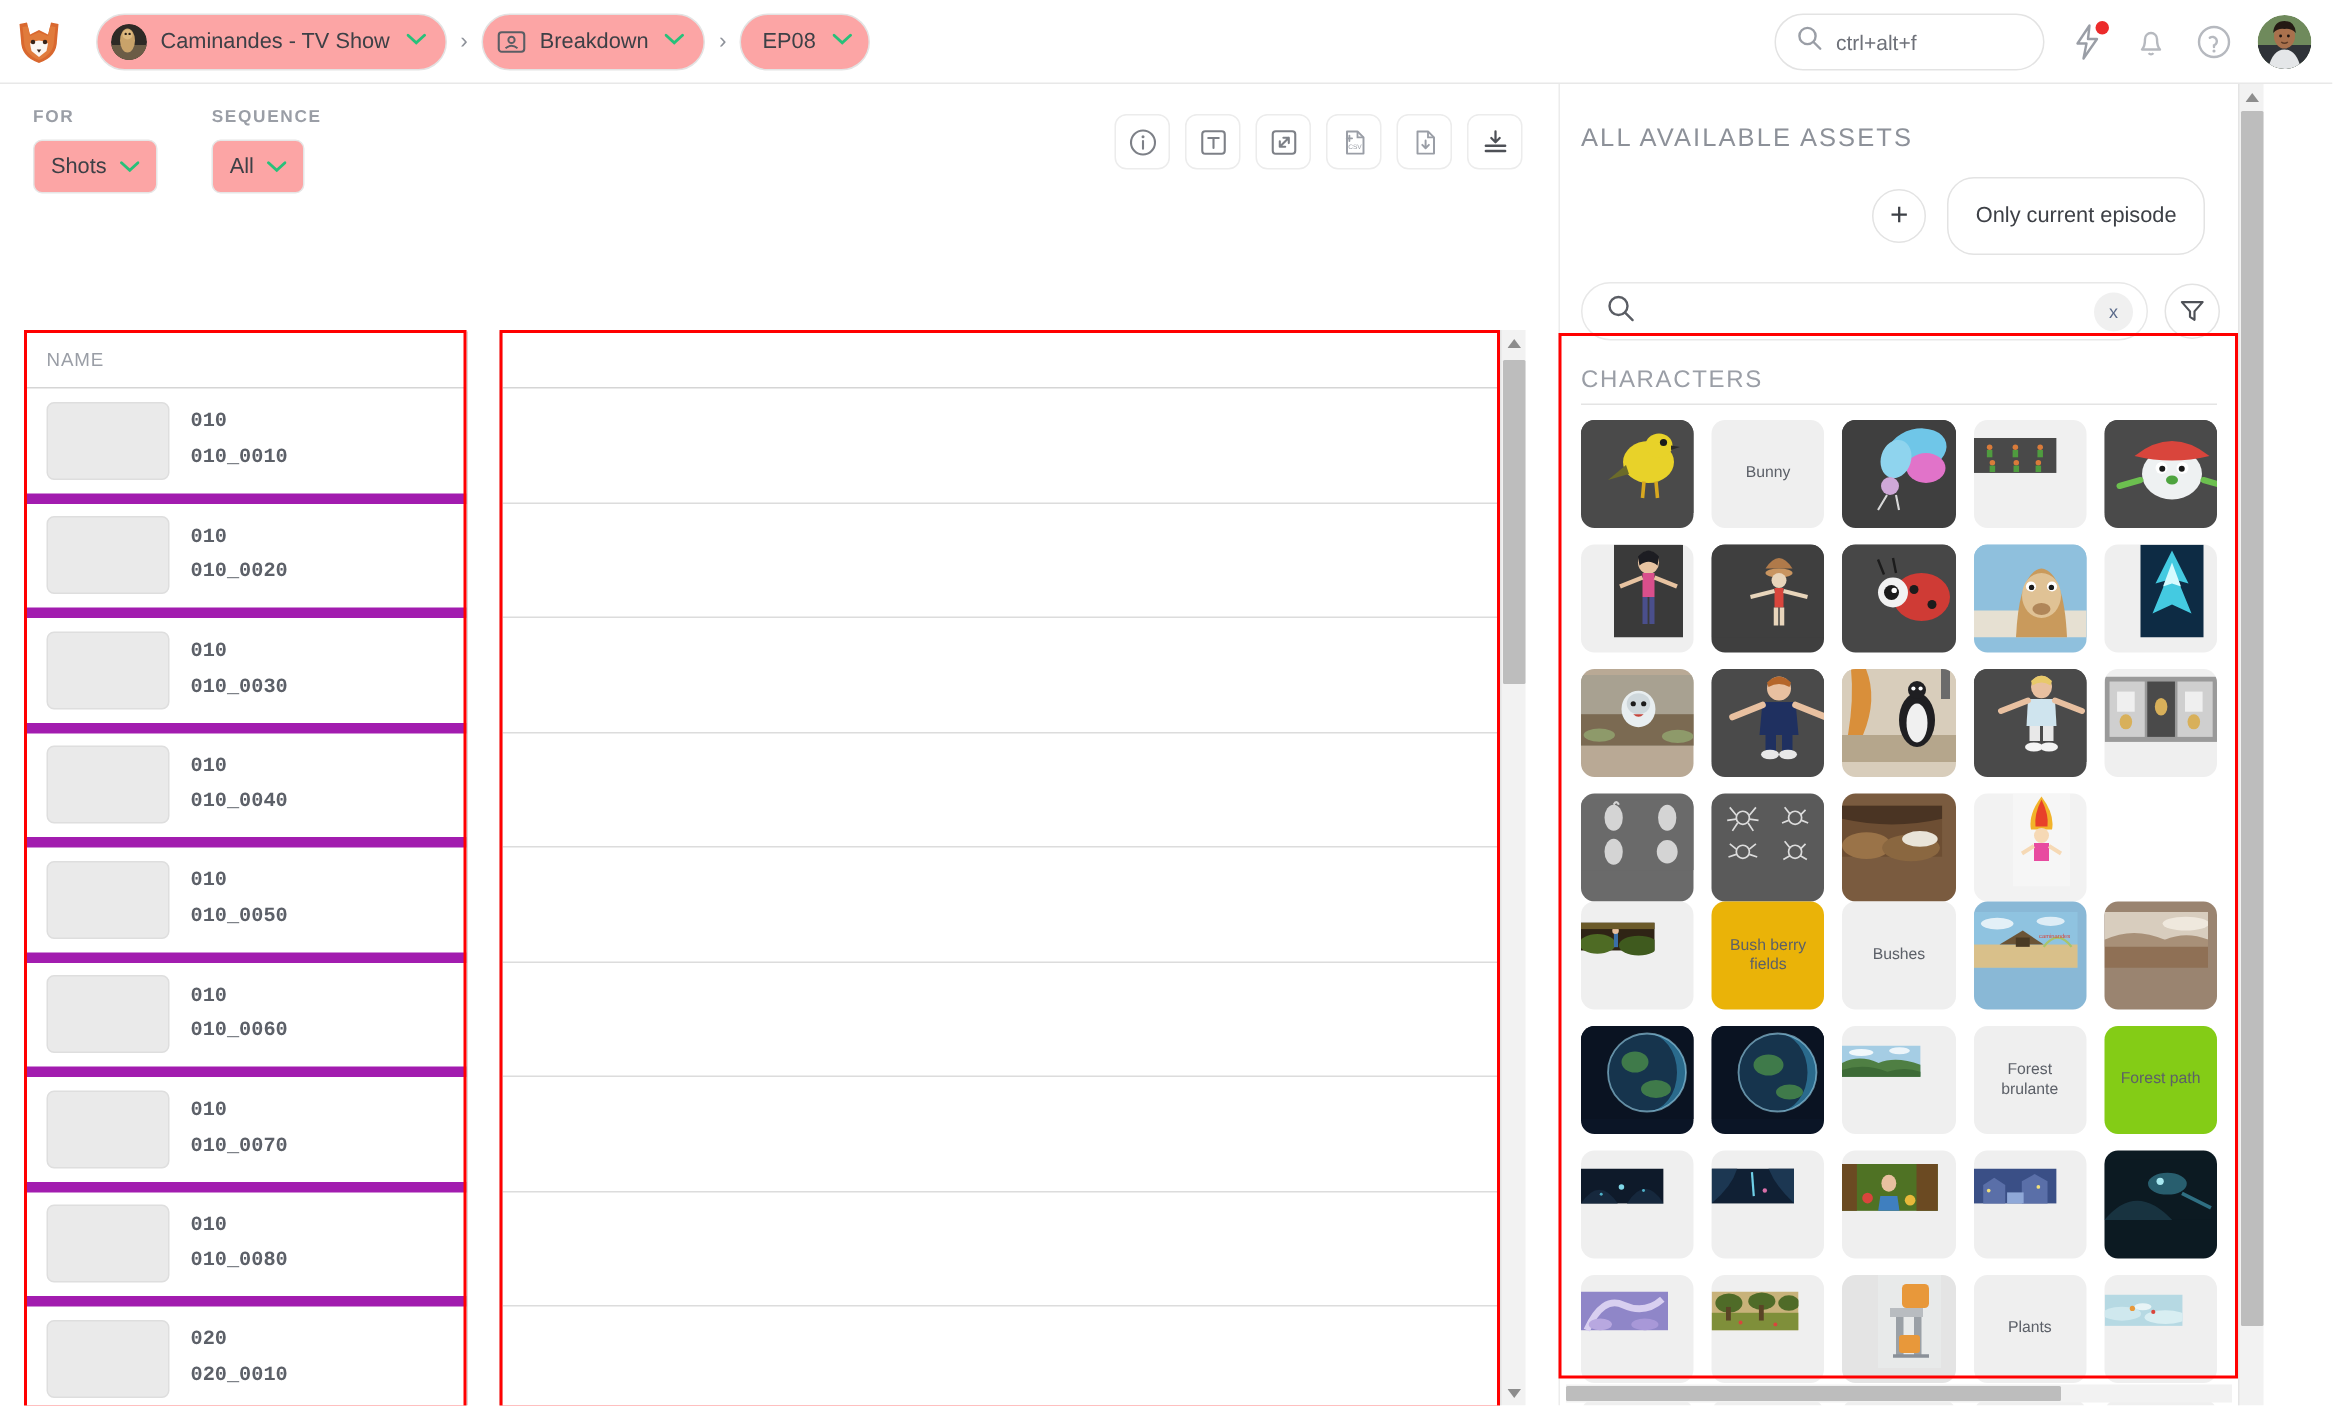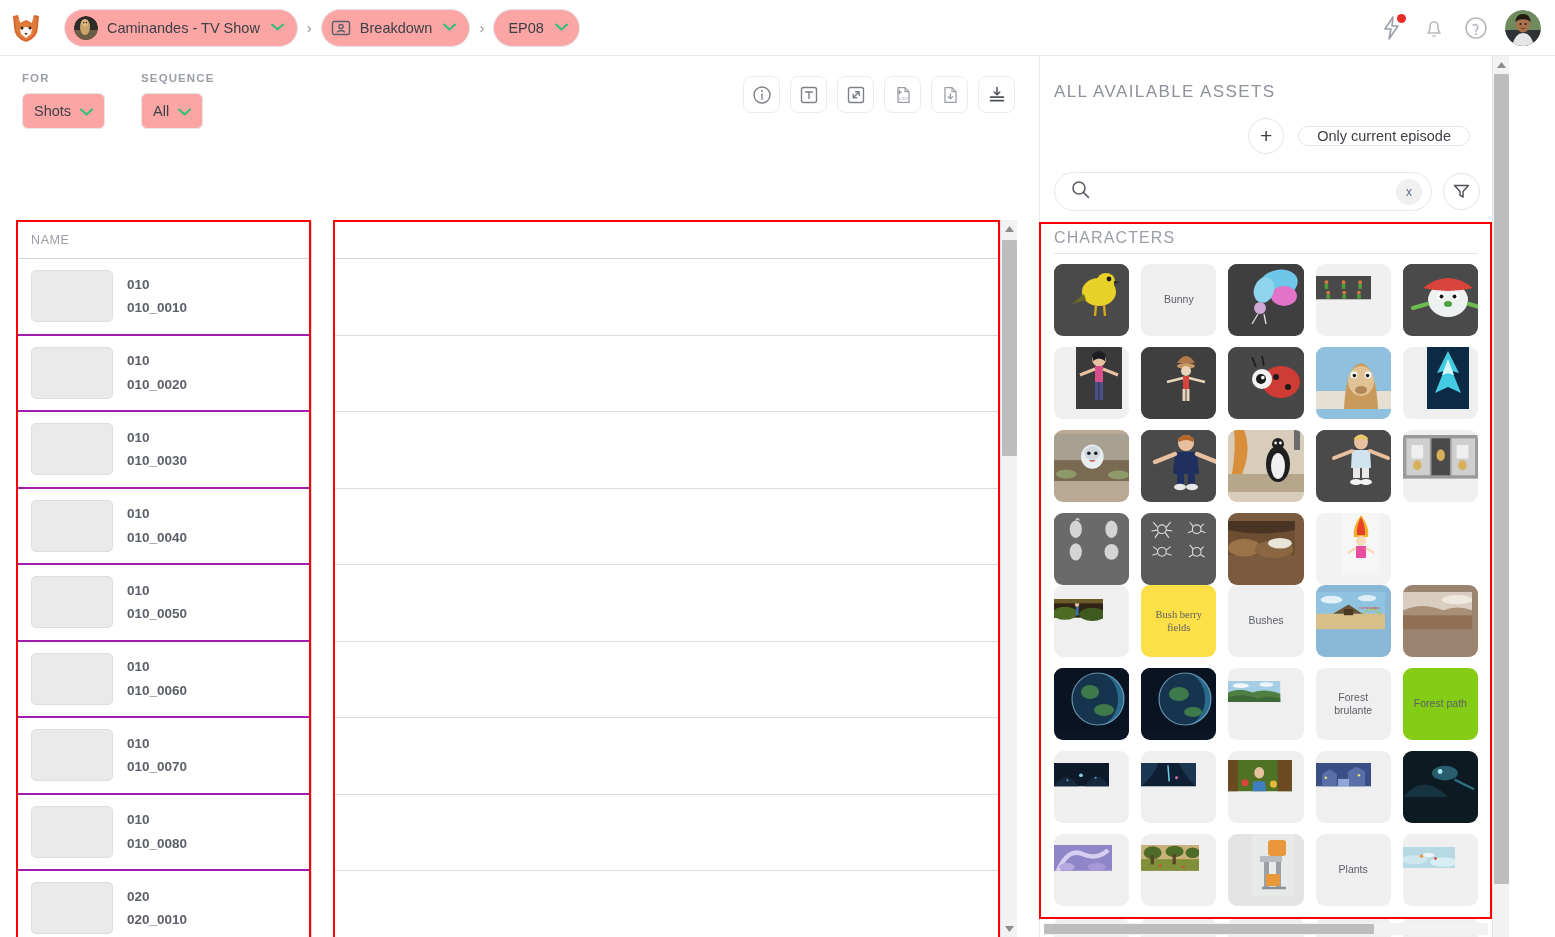--- a/index.html
+++ b/index.html
@@ -69,21 +69,22 @@
   .namecol{
     position:absolute; left:17px; top:73px; width:295px; bottom:0;
     border-left:1px solid #d8d8d8; border-right:1px solid #d8d8d8; overflow:hidden; background:#fff;
   }
   .namehead{
     height:38px; display:flex; align-items:center; padding-left:13px;
     font-size:12.5px; letter-spacing:.6px; color:#9a9ea6; border-bottom:1px solid #d5d5d5;
   }
   .namerow{
     height:76.5px; display:flex; align-items:center; gap:14px; padding-left:13px;
-    border-bottom:2px solid #a21caf;
+    border-bottom:7px solid #a21caf;
+    font-family:Liberation Mono, monospace;
   }
   .thumb{ width:82px;height:52px;background:#eaeaea;border:1px solid #dedede;border-radius:5px;flex:0 0 auto;}
   .rowtext{ font-size:13.5px; font-weight:bold; color:#5c6068; line-height:1.75;}
   .spacercol{ position:absolute; left:312px; top:73px; width:22px; bottom:0; border-right:1px solid #d8d8d8;}
   .gridcol{
     position:absolute; left:334px; top:73px; right:40px; bottom:0;
     border-left:1px solid #d8d8d8; overflow:hidden; background:#fff;
   }
   .gridhead{ height:38px; border-bottom:1px solid #d5d5d5;}
   .gridrow{ height:76.5px; border-bottom:1px solid #dcdcdc;}
@@ -94,21 +95,21 @@
   .vthumb{ position:absolute; left:1px; width:15px; background:#bdbdbd; border-radius:1px;}
   .hscroll{ position:absolute; height:12px; background:#f2f2f2;}
   .hthumb{ position:absolute; top:1px; height:10px; background:#bdbdbd; border-radius:1px;}
 
   
   .rp-inner{ position:absolute; left:0; top:0; right:17px; bottom:0; overflow:hidden; }
   .rp-title{ font-size:17px; letter-spacing:1.4px; color:#8d9199; padding:26px 0 0 14px;}
   .rp-actions{ display:flex; justify-content:flex-end; align-items:center; gap:14px; padding:16px 22px 0 0;}
   .plusbtn{ width:36px;height:36px;border:1px solid #e3e3e3;border-radius:50%;background:#fff;
             display:flex;align-items:center;justify-content:center;font-size:21px;color:#3d4046;cursor:pointer;}
-  .pillbtn{ height:20px;border:1px solid #e3e3e3;border-radius:18px;background:#fff;padding:0 18px;
+  .pillbtn{ height:52px;border:1px solid #e3e3e3;border-radius:18px;background:#fff;padding:0 18px;
             display:flex;align-items:center;font-size:14.5px;color:#3d4046;cursor:pointer;}
   .rp-search{ display:flex; align-items:center; gap:11px; padding:18px 12px 0 14px; }
   .sfield{ flex:1; height:39px;border:1px solid #e8e8e8;border-radius:20px;background:#fff;
            display:flex;align-items:center;gap:10px;padding:0 9px 0 16px;}
   .sfield input{ flex:1;border:0;outline:0;background:transparent;font-family:inherit;font-size:14px;color:#555;}
   .xbtn{ width:26px;height:26px;border-radius:50%;background:#f0f0f0;display:flex;align-items:center;
          justify-content:center;font-size:12px;color:#5a6a8a;cursor:pointer;}
   .filtbtn{ width:37px;height:37px;border:1px solid #e3e3e3;border-radius:50%;background:#fff;
             display:flex;align-items:center;justify-content:center;cursor:pointer;flex:0 0 auto;}
   .cat{ padding:0 14px; }
@@ -184,20 +185,29 @@
   <div class="crumb plain">
     <span class="crumb-label">EP08</span>
     <span class="chev">
       <svg width="13" height="8" viewBox="0 0 13 8">
           <path d="M1 1.5 L6.5 6.5 L12 1.5" stroke="#27c17a" stroke-width="1.9" fill="none" stroke-linecap="round"></path>
         </svg>
     </span>
   </div>
 
   <div class="topright">
+    <div class="searchbox">
+      <span>
+        <svg width="17" height="17" viewBox="0 0 17 17">
+            <circle cx="7" cy="7" r="5.4" stroke="#9a9ea6" stroke-width="1.6" fill="none"></circle>
+            <path d="M11 11 L15.5 15.5" stroke="#9a9ea6" stroke-width="1.6" stroke-linecap="round"></path>
+          </svg>
+      </span>
+      <input placeholder="" value="ctrl+alt+f" style="">
+    </div>
 
     <span class="hdr-icon">
       <svg width="26" height="26" viewBox="0 0 26 26">
           <path d="M14 2 L6 14 L12 14 L10 24 L19 11 L13 11 Z" stroke="#9a9ea6" stroke-width="1.6" fill="none" stroke-linejoin="round"></path>
         </svg>
       <span class="dot"></span>
     </span>
 
     <span class="hdr-icon">
       <svg width="26" height="26" viewBox="0 0 26 26">
@@ -682,21 +692,21 @@
           <div class="acard" style="background:#efefef;">
             <svg class="art" viewBox="0 0 90 62" style="top:14px;height:34px;">
                 <rect width="90" height="34" fill="#2f2415"></rect>
                 <ellipse cx="20" cy="26" rx="22" ry="12" fill="#4e6b24"></ellipse>
                 <ellipse cx="70" cy="28" rx="24" ry="12" fill="#3f5a1e"></ellipse>
                 <rect x="40" y="12" width="5" height="18" fill="#3a6fa8"></rect>
                 <circle cx="42" cy="10" r="4" fill="#e8c0a0"></circle>
                 <rect x="0" y="0" width="90" height="8" fill="#6b5a2a"></rect>
               </svg>
           </div>
-          <div class="acard" style="background:#fde047;font-family:Liberation Serif, serif;">
+          <div class="acard" style="background:#eab308;">
             <span class="lab">Bush berry fields</span>
           </div>
           <div class="acard" style="background:#efefef;">
             <span class="lab">Bushes</span>
           </div>
           <div class="acard" style="background:#89b8d6;">
             <svg class="art" viewBox="0 0 90 62" style="top:7px;height:48px;">
                 <rect width="90" height="48" fill="#8fc3e0"></rect>
                 <ellipse cx="20" cy="10" rx="14" ry="5" fill="#fff" opacity=".75"></ellipse>
                 <ellipse cx="66" cy="8" rx="12" ry="4" fill="#fff" opacity=".7"></ellipse>

